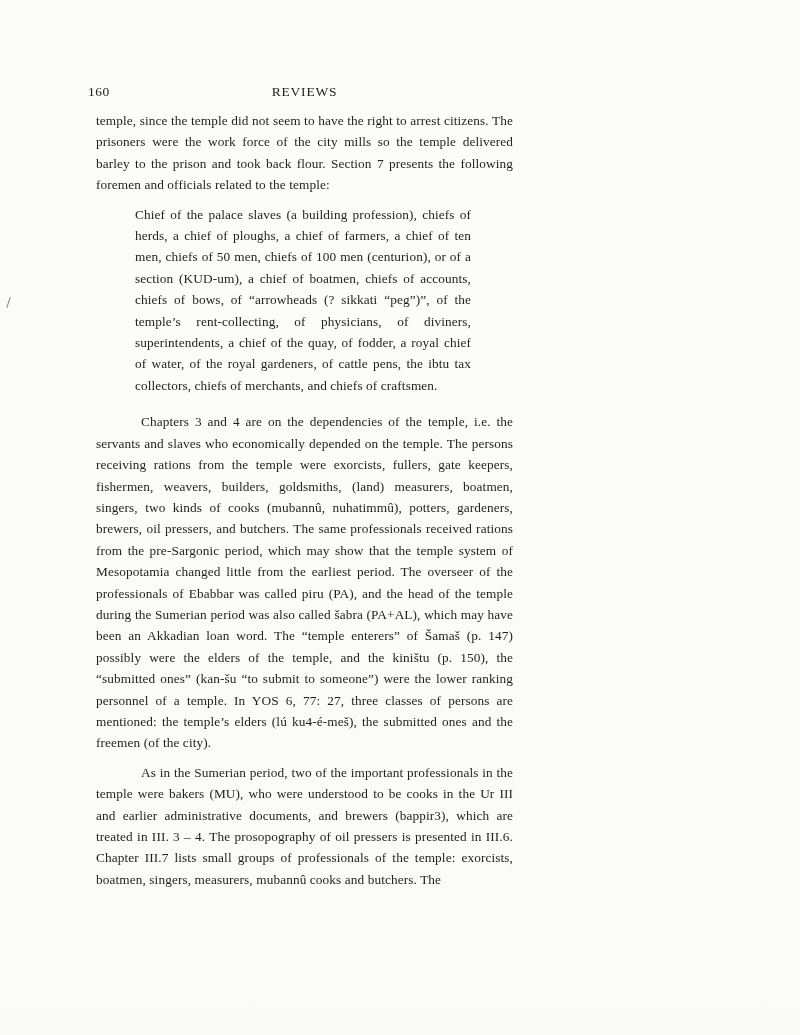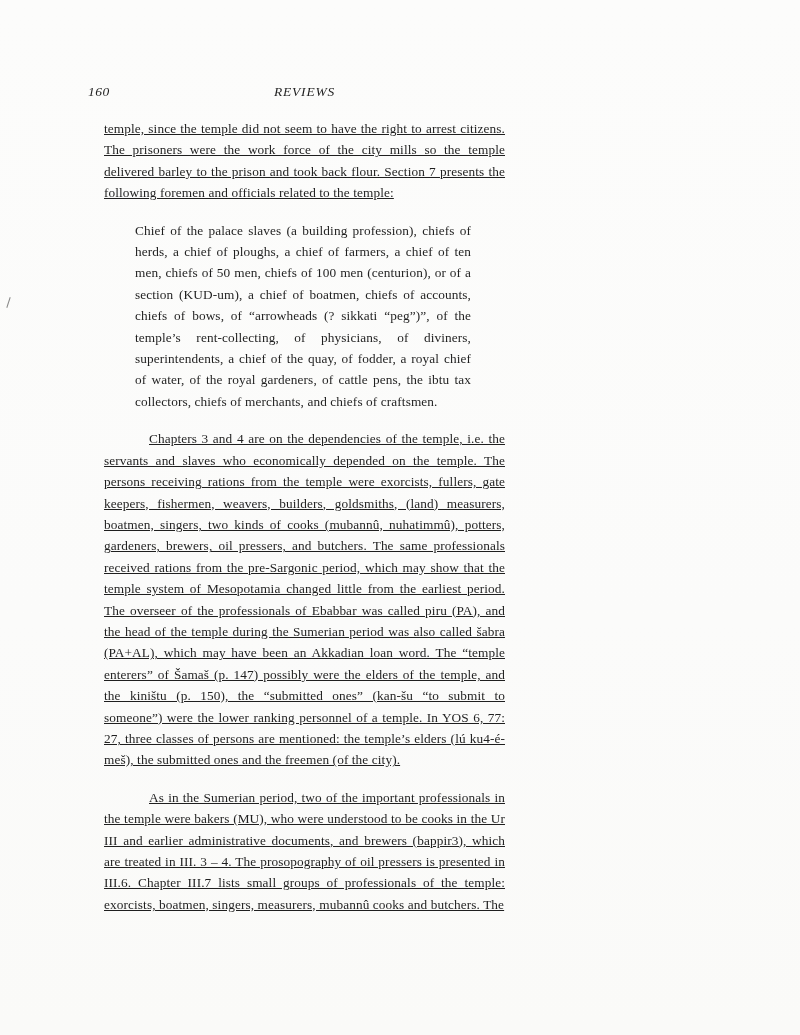--- a/index.html
+++ b/index.html
@@ -34,42 +34,40 @@
     position: absolute;
     left: 88px;
     top: 84px;
     width: 433px;
   }
   .running-header {
     position: relative;
     height: 18px;
     margin-bottom: 8px;
     font-size: 13.5px;
-    font-style: italic;
   }
   .page-number {
     position: absolute;
     left: 0;
     top: 0;
     letter-spacing: 0.5px;
   }
   .running-head {
     display: block;
     text-align: center;
     letter-spacing: 0.8px;
   }
   .body-text {
     font-size: 13.3px;
     line-height: 21.4px;
     text-align: justify;
     letter-spacing: 0.1px;
   }
   .body-text p {
-    margin: 16px;
-    text-decoration: underline;
+    margin: 8px;
   }
   p.indent-first {
     text-indent: 45px;
   }
   blockquote.quote-block {
     margin: 7px 50px 15px 47px;
     text-align: justify;
   }
 </style>
 </head>

